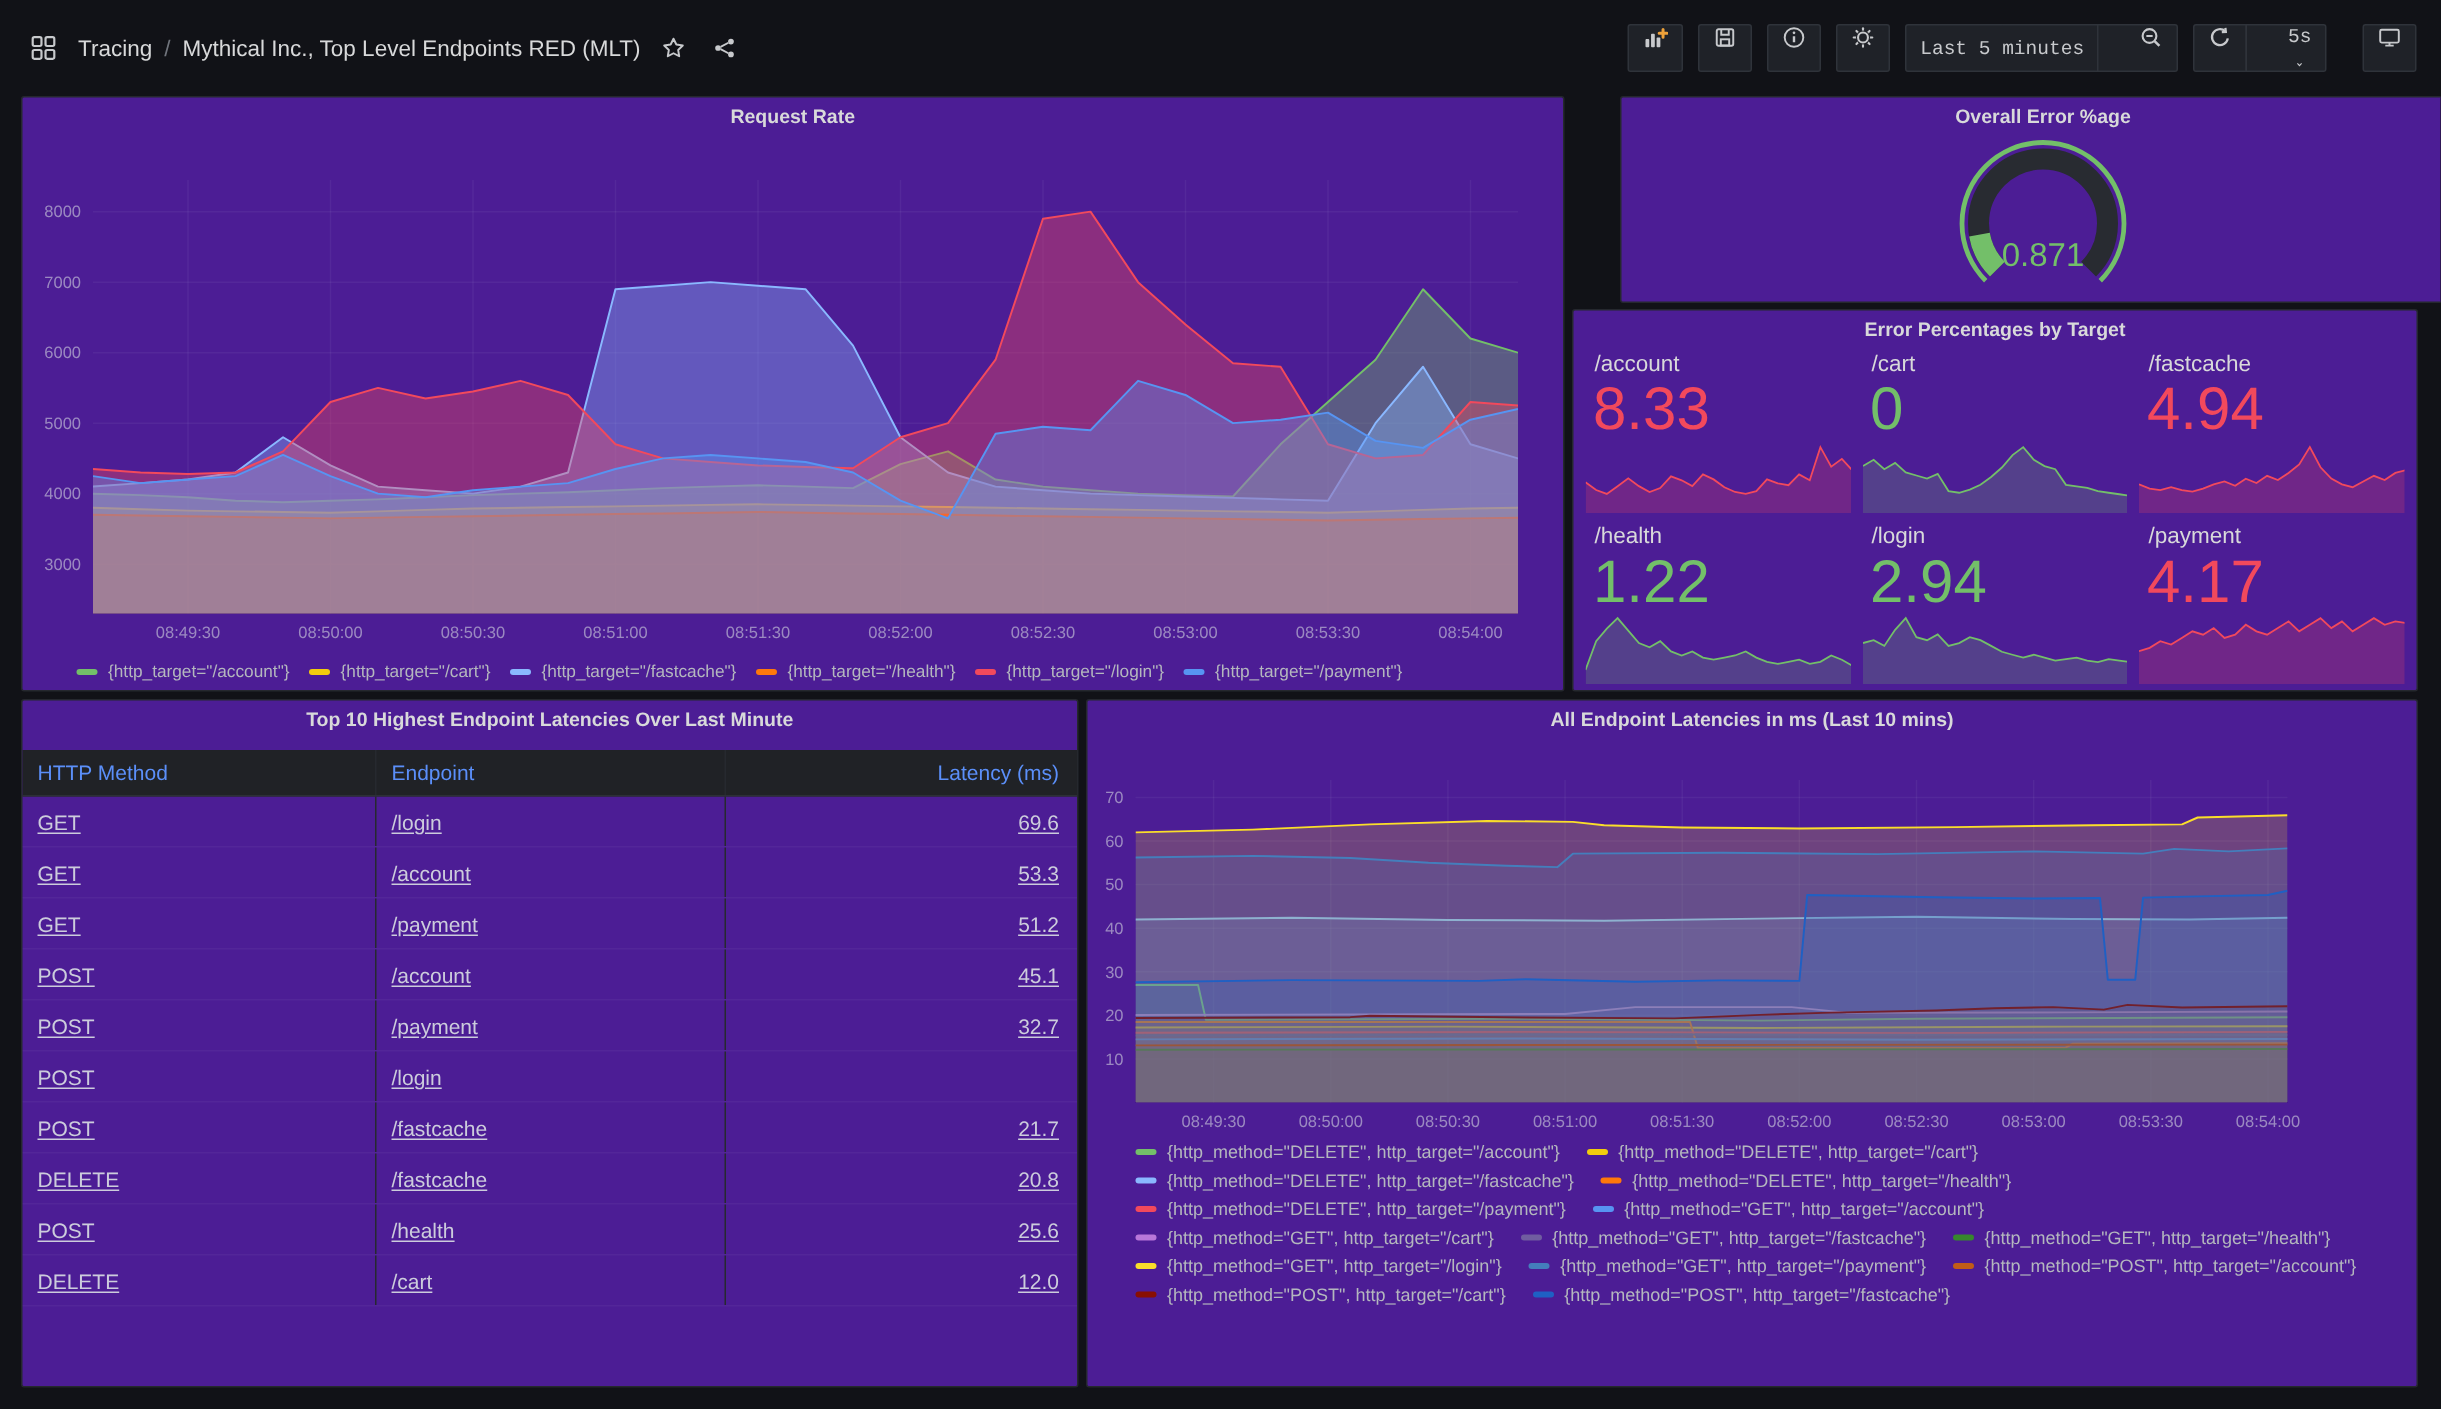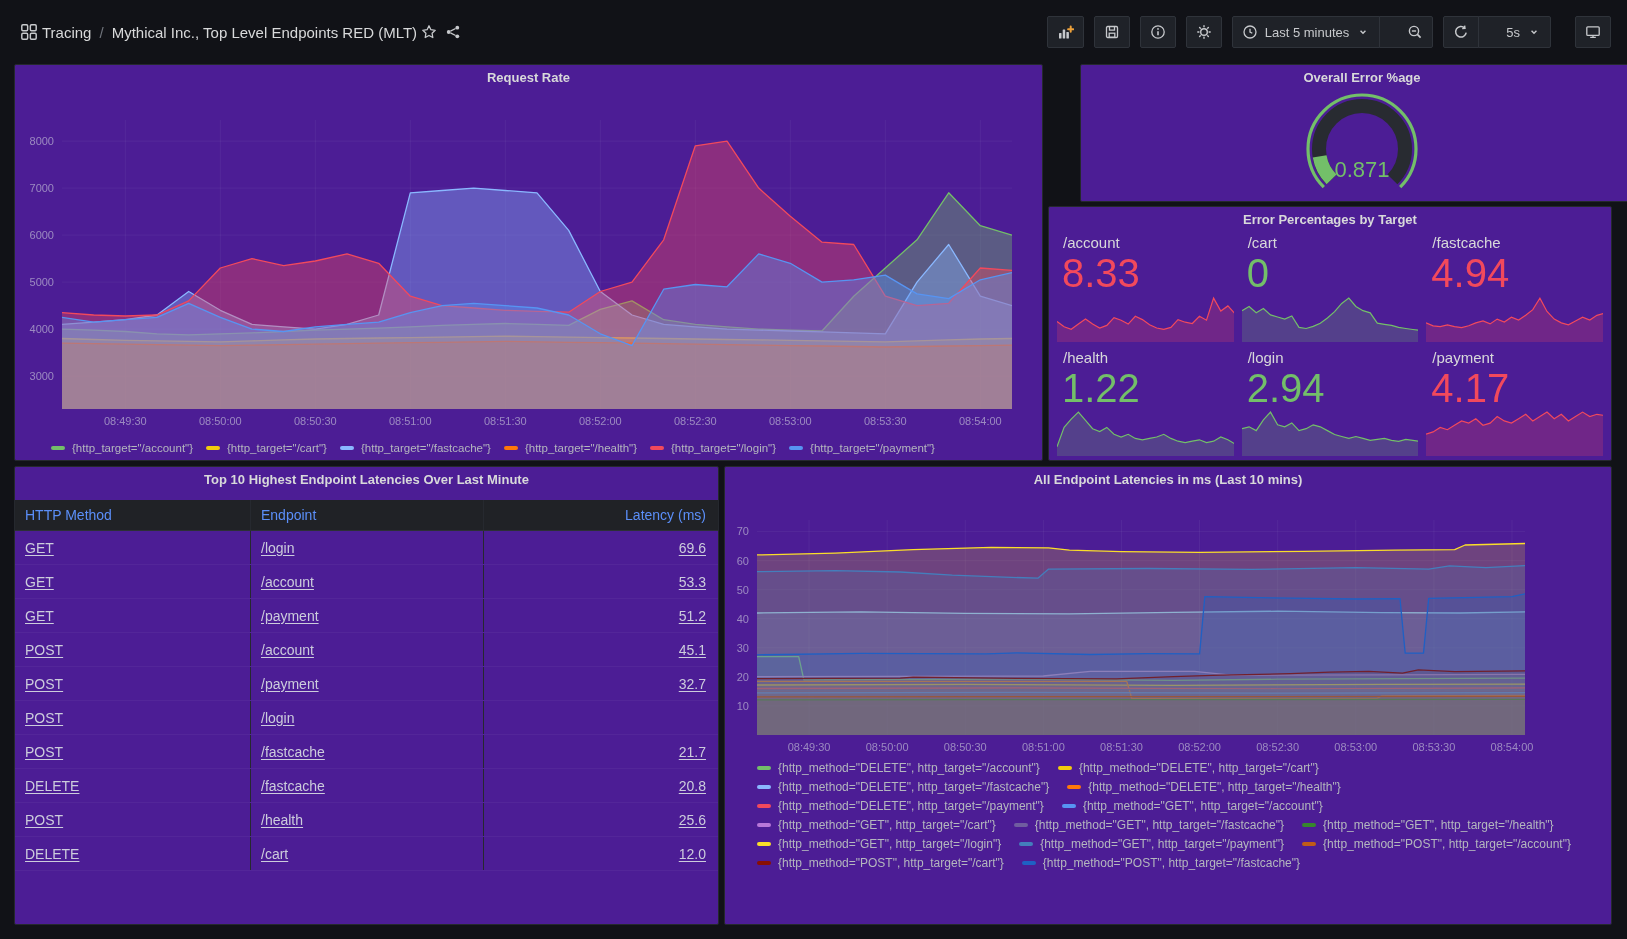--- a/index.html
+++ b/index.html
@@ -7,30 +7,30 @@
   body {
     background:#111217;
     font-family:"Liberation Sans", sans-serif;
     color:#ccccdc;
     position:relative;
     overflow:hidden;
   }
   
   .topnav { position:absolute; top:0; left:0; width:1627px; height:64px;
     display:flex; align-items:center; justify-content:space-between; padding:0 16px; }
-  .nav-left { display:flex; align-items:center; gap:0; }
+  .nav-left { display:flex; align-items:center; gap:10px; }
   .icon-btn { background:none; border:none; color:#a6aab2; display:flex; align-items:center;
     padding:4px; cursor:pointer; }
   .breadcrumb { display:flex; align-items:center; gap:8px; font-size:15px; color:#d8d9da; white-space:nowrap; }
   .breadcrumb a { color:#d8d9da; text-decoration:none; cursor:pointer; }
   .breadcrumb .sep { color:#70747c; }
   .nav-right { display:flex; align-items:center; gap:10px; }
   .tb-btn { display:flex; align-items:center; gap:7px; height:32px; padding:0 9px;
     background:#1f2228; border:1px solid #2f333a; border-radius:2px;
-    color:#c7c9cc; font-size:13px; font-family:Liberation Sans, sans-serif; cursor:pointer; white-space:nowrap; }
+    color:#c7c9cc; font-size:13px; font-family:Liberation Mono, monospace; cursor:pointer; white-space:nowrap;flex-direction:column; }
   .btn-group { display:flex; }
   .btn-group .tb-btn + .tb-btn { margin-left:-1px; border-top-left-radius:0; border-bottom-left-radius:0;padding-left:27px; }
   .btn-group .tb-btn:first-child { border-top-right-radius:0; border-bottom-right-radius:0; }
   .kiosk-gap { margin-left:14px; }
   
   .panel { position:absolute; background:#4c1d95; border:1px solid #25282e; border-radius:2px; }
   .panel-title { position:absolute; top:5px; left:0; right:0; text-align:center;
     font-size:13px; font-weight:700; color:#d8d9da; cursor:pointer; }
   #panel-request-rate { left:14px; top:64px; width:1029px; height:397px; }
   #panel-gauge        { left:1048px; top:64px; width:564px; height:138px;margin-left:32px; }

